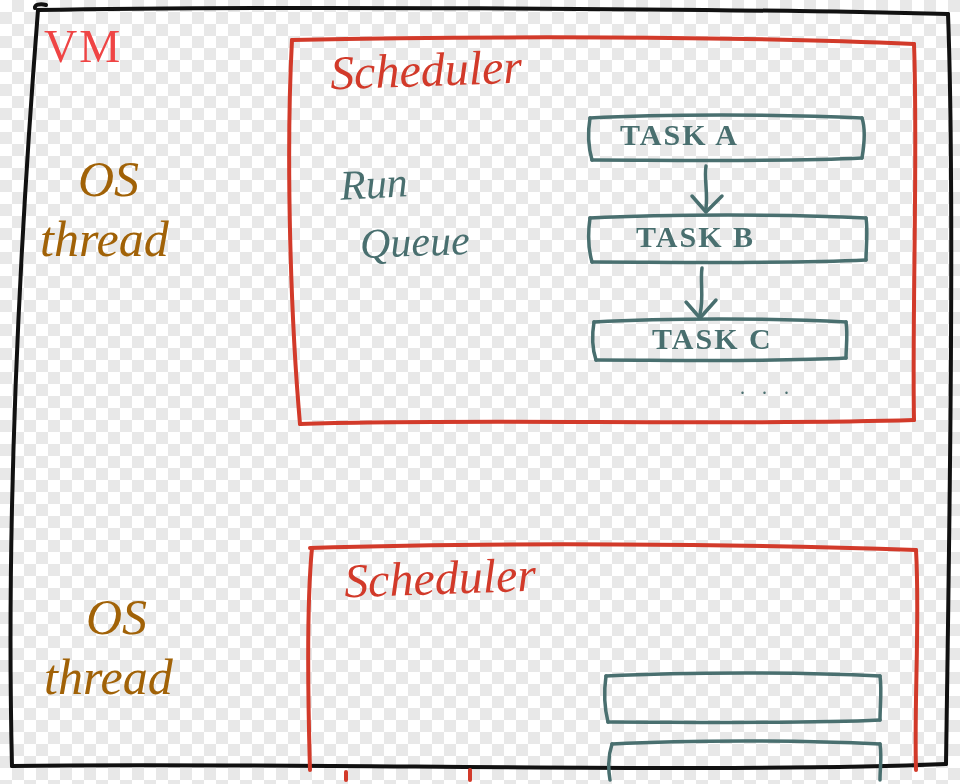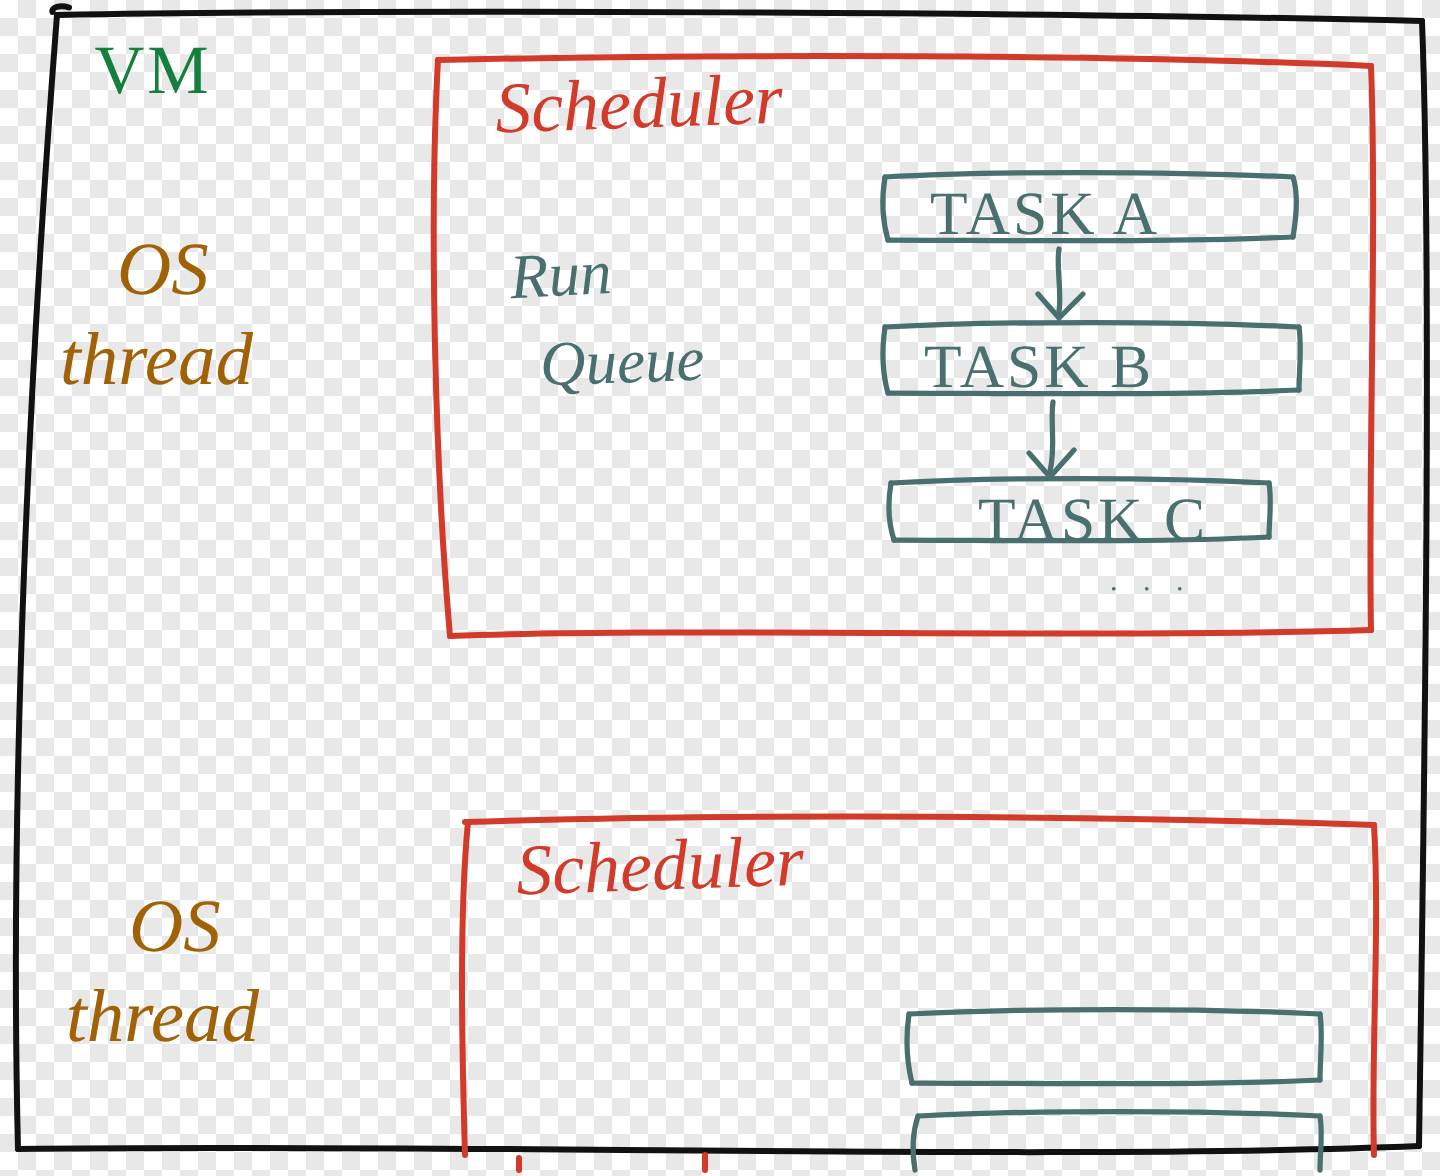--- a/index.html
+++ b/index.html
@@ -18,31 +18,31 @@
     font-family: "Comic Sans MS", "Segoe Script", cursive;
     position: relative;
     overflow: hidden;
   }
 
   .layer {
     position: absolute;
   }
 
   
-  .c-black   { color: #15803d; margin-left: 19px; }
+  .c-black   { color: #ef4444; }
   .c-red     { color: #d23a2a; }
   .c-gray    { color: #a16207; }
   .c-teal    { color: #496f6f; }
 
   
   .t-vm      { font-size: 46px; letter-spacing: 2px; font-weight: 500; }
   .t-sched   { font-size: 48px; font-style: italic; }
   .t-os      { font-size: 50px; font-style: italic; }
   .t-queue   { font-size: 42px; font-style: italic; }
-  .t-task    { font-size: 41px; letter-spacing: 2px; font-weight: 400; text-align: right; }
+  .t-task    { font-size: 30px; letter-spacing: 2px; font-weight: 700; text-align: right; }
   .t-ellip   { font-size: 20px; letter-spacing: 6px; }
 
   .rot-neg2 { transform: rotate(-2deg); }
   .rot-neg3 { transform: rotate(-3deg); }
 
   svg { position: absolute; left: 0; top: 0; overflow: visible; }
 
   .stroke-black { stroke: #111;    fill: none; stroke-width: 4; stroke-linecap: round; stroke-linejoin: round; }
   .stroke-red   { stroke: #d23a2a; fill: none; stroke-width: 4; stroke-linecap: round; stroke-linejoin: round; }
   .stroke-teal  { stroke: #496f6f; fill: none; stroke-width: 3.5; stroke-linecap: round; stroke-linejoin: round; }
@@ -127,20 +127,20 @@
 
 <div class="layer c-gray t-os" style="left:78px; top:150px;">OS</div>
 <div class="layer c-gray t-os" style="left:40px; top:210px;">thread</div>
 
 <div class="layer c-red t-sched rot-neg2" style="left:330px; top:42px;">Scheduler</div>
 
 <div class="layer c-teal t-queue rot-neg3" style="left:340px; top:160px;">Run</div>
 <div class="layer c-teal t-queue rot-neg2" style="left:360px; top:218px;">Queue</div>
 
 <div class="layer c-teal t-task" style="left:620px; top:118px;">TASK A</div>
-<div class="layer c-teal t-task" style="left:616px; top:220px;">TASK B</div>
+<div class="layer c-teal t-task" style="left:636px; top:220px;">TASK B</div>
 <div class="layer c-teal t-task" style="left:652px; top:322px;">TASK C</div>
 <div class="layer c-teal t-ellip" style="left:740px; top:376px;">. . .</div>
 
 <div class="layer c-gray t-os" style="left:86px; top:588px;">OS</div>
 <div class="layer c-gray t-os" style="left:44px; top:648px;">thread</div>
 
 <div class="layer c-red t-sched rot-neg2" style="left:344px; top:550px;">Scheduler</div>
 
 </body></html>

